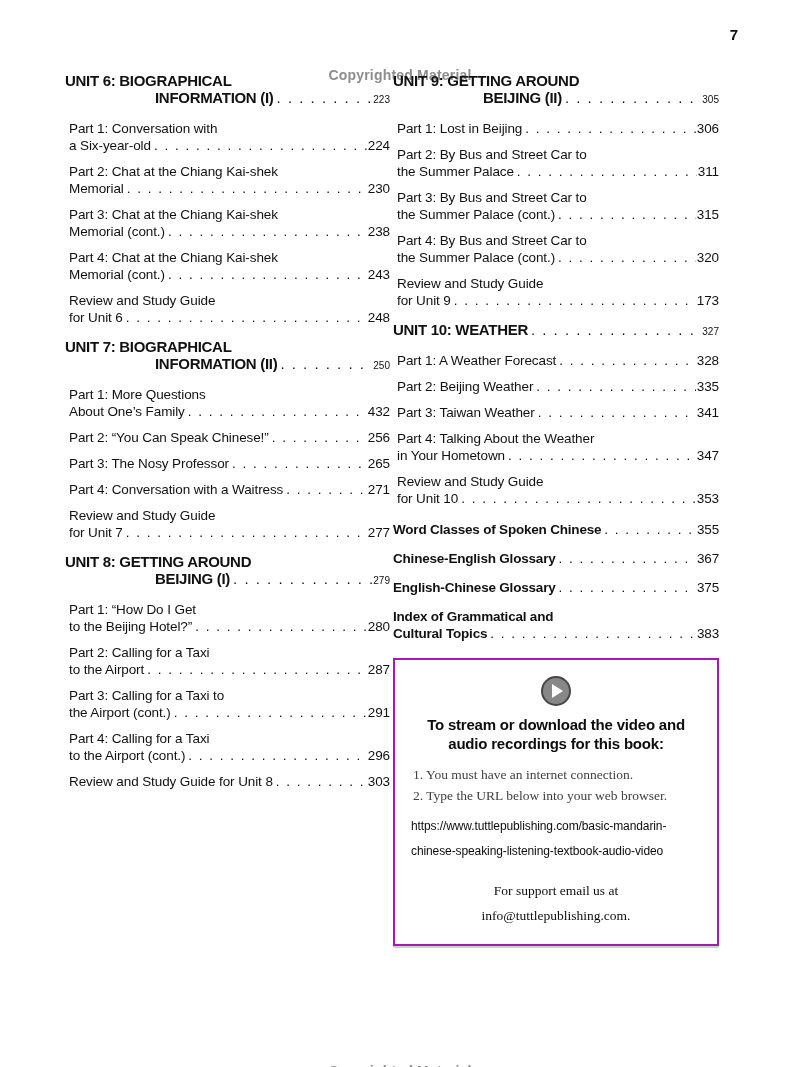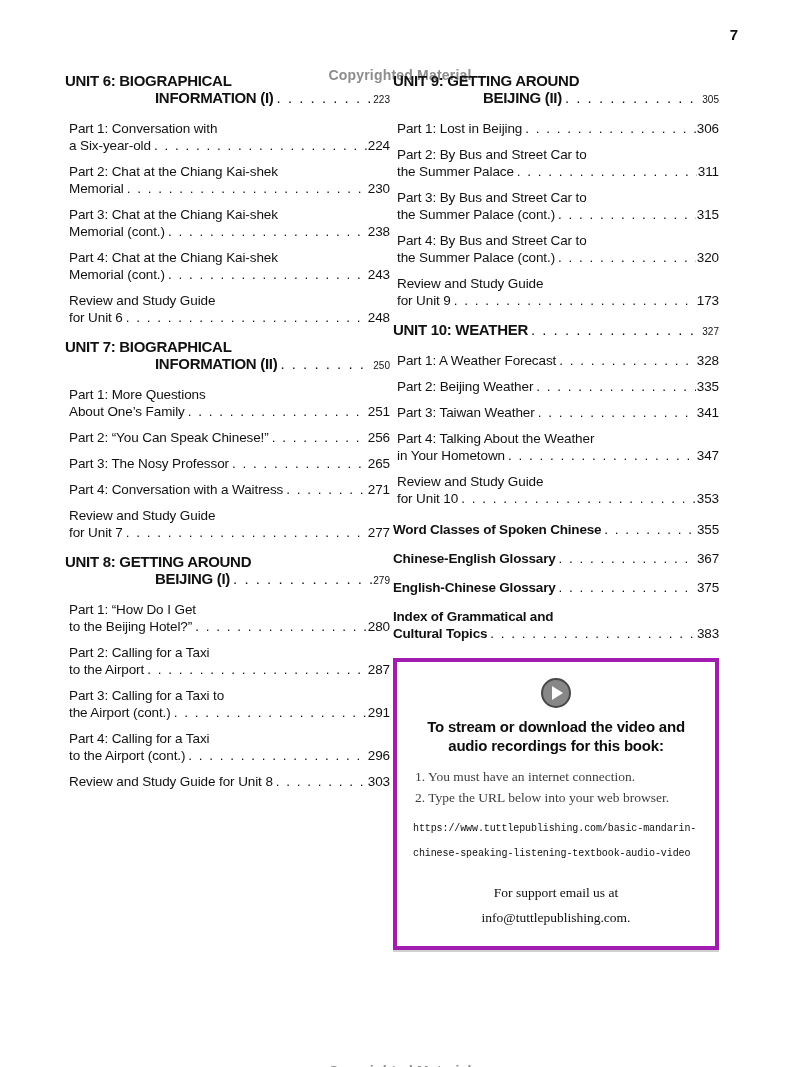--- a/index.html
+++ b/index.html
@@ -25,26 +25,26 @@
   .leader-row{display:flex;align-items:baseline;}
   .entry-text{white-space:nowrap;}
   .dots{flex:1 1 auto;overflow:hidden;white-space:nowrap;margin:0 1px 0 3px;font-weight:400;letter-spacing:1.5px;color:#111;}
   .dots::after{content:". . . . . . . . . . . . . . . . . . . . . . . . . . . . . . . . . . . . . . . . . . . . . . . . . . . . . . . . . . . . . . . . . . . . . . . . . . . .";}
   .page-num{white-space:nowrap;}
 
   .backmatter{margin-top:14px;}
   .backmatter .entry{margin-left:0;font-weight:700;margin-bottom:12px;letter-spacing:-.2px;}
   .backmatter .entry .dots{font-weight:400;}
 
-  .media-box{margin-top:16px;border:4px solid #a21caf;box-shadow:0 2px 0 #d0d0d0;background:#fff;text-align:center;padding:14px 14px 16px;box-sizing:border-box;}
+  .media-box{margin-top:16px;border:2px solid #a21caf;box-shadow:0 2px 0 #d0d0d0;background:#fff;text-align:center;padding:14px 14px 16px;box-sizing:border-box;}
   .play-icon{width:30px;height:30px;box-sizing:border-box;border-radius:50%;background:#878787;border:2px solid #474747;margin:2px auto 0;position:relative;}
   .play-icon::after{content:"";position:absolute;left:9px;top:6px;width:0;height:0;border-left:11px solid #fff;border-top:7px solid transparent;border-bottom:7px solid transparent;}
   .media-heading{font-weight:700;font-size:15px;line-height:19px;letter-spacing:-.2px;margin-top:9px;color:#0d0d0d;}
   .media-steps{text-align:left;font-family:"Liberation Serif",serif;font-size:13.5px;line-height:21px;margin:11px 4px 0;color:#404040;}
-  .media-url{text-align:left;font-family:Liberation Mono, monospace;font-size:10px;line-height:25px;letter-spacing:-.1px;margin:8px 2px 0;color:#0d0d0d;}
+  .media-url{text-align:left;font-family:Liberation Sans, sans-serif;font-size:12px;line-height:25px;letter-spacing:-.1px;margin:8px 2px 0;color:#0d0d0d;}
   .media-support{font-family:Liberation Serif, serif;font-size:13.5px;line-height:25px;margin-top:14px;color:#0d0d0d;}
 </style>
 </head>
 <body>
 
 <div class="watermark wm-top">Copyrighted Material</div>
 <div class="page-number">7</div>
 
 <div class="col col-left" id="col-left">
     <div class="unit">
@@ -104,21 +104,21 @@
           <span class="entry-text">INFORMATION (II)</span>
           <span class="dots"></span>
           <span class="page-num">250</span>
         </div>
       </div>
       <div class="entry">
         <div class="entry-line">Part 1: More Questions</div>
         <div class="leader-row">
           <span class="entry-text">About One’s Family</span>
           <span class="dots"></span>
-          <span class="page-num">251</span>
+          <span class="page-num">432</span>
         </div>
       </div>
       <div class="entry">
         <div class="leader-row">
           <span class="entry-text">Part 2: “You Can Speak Chinese!”</span>
           <span class="dots"></span>
           <span class="page-num">256</span>
         </div>
       </div>
       <div class="entry">

